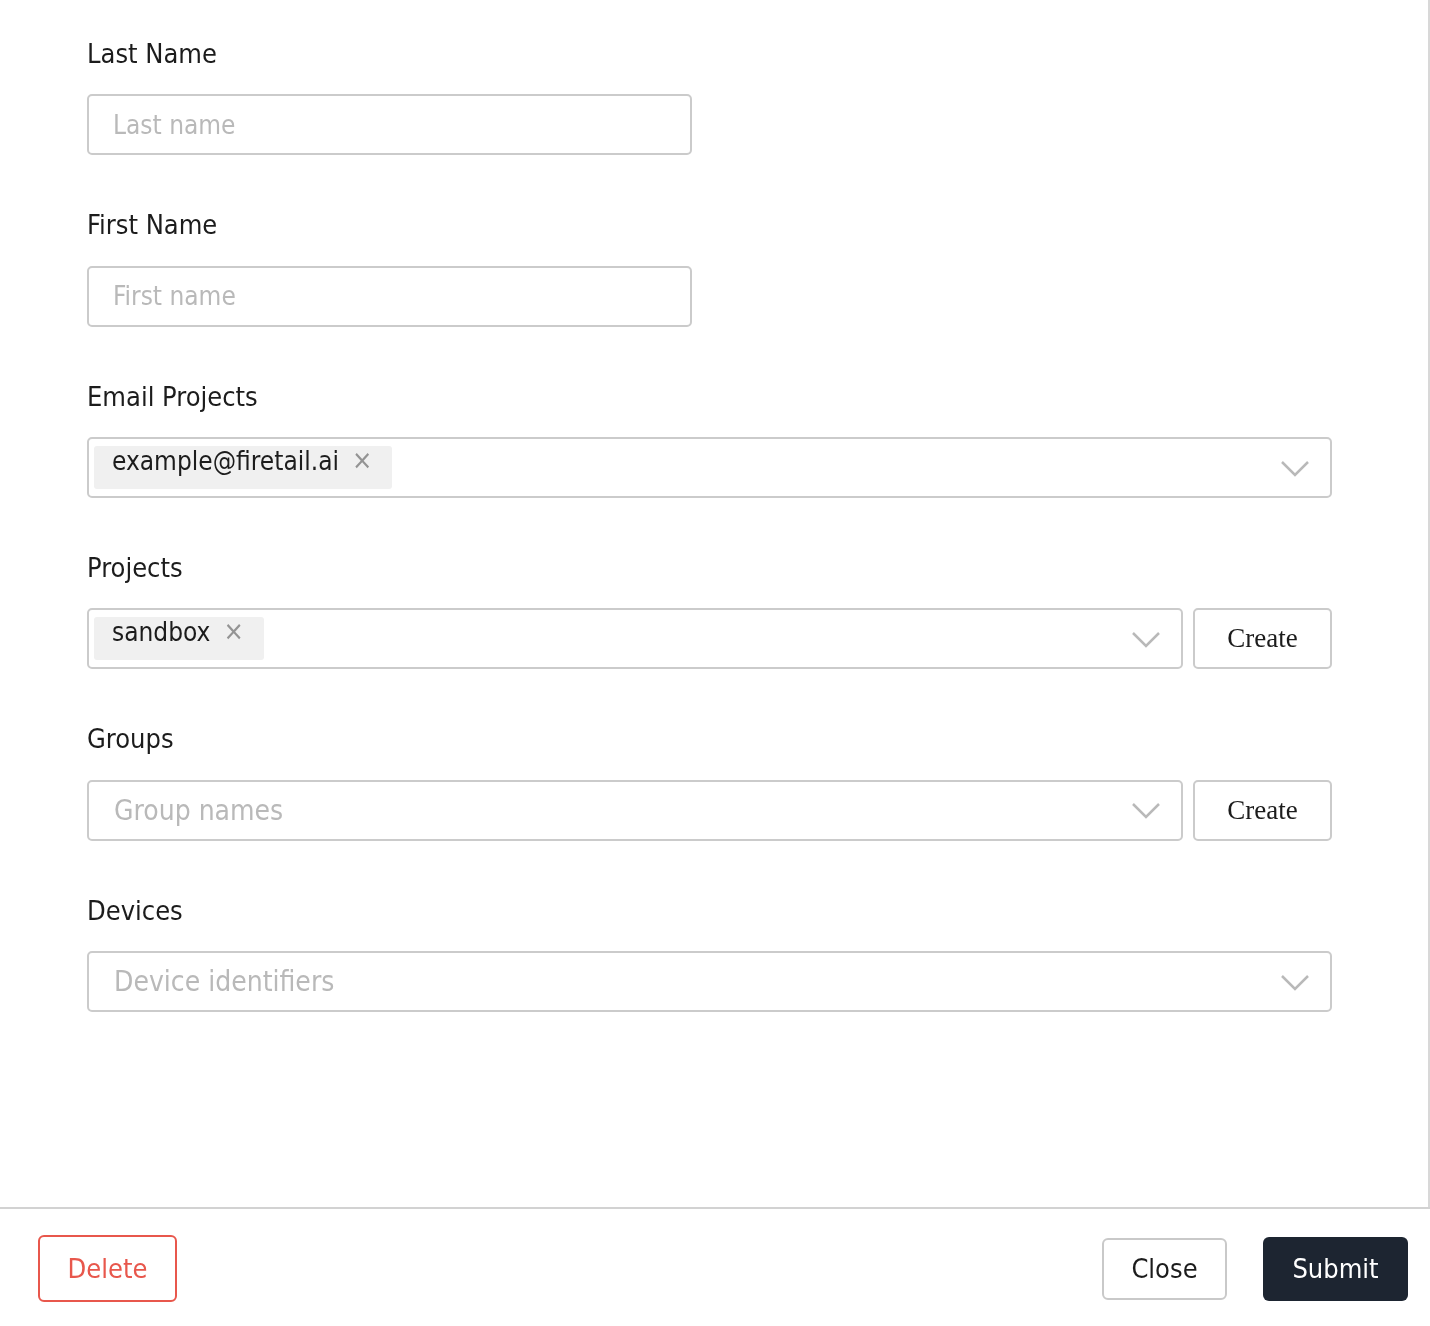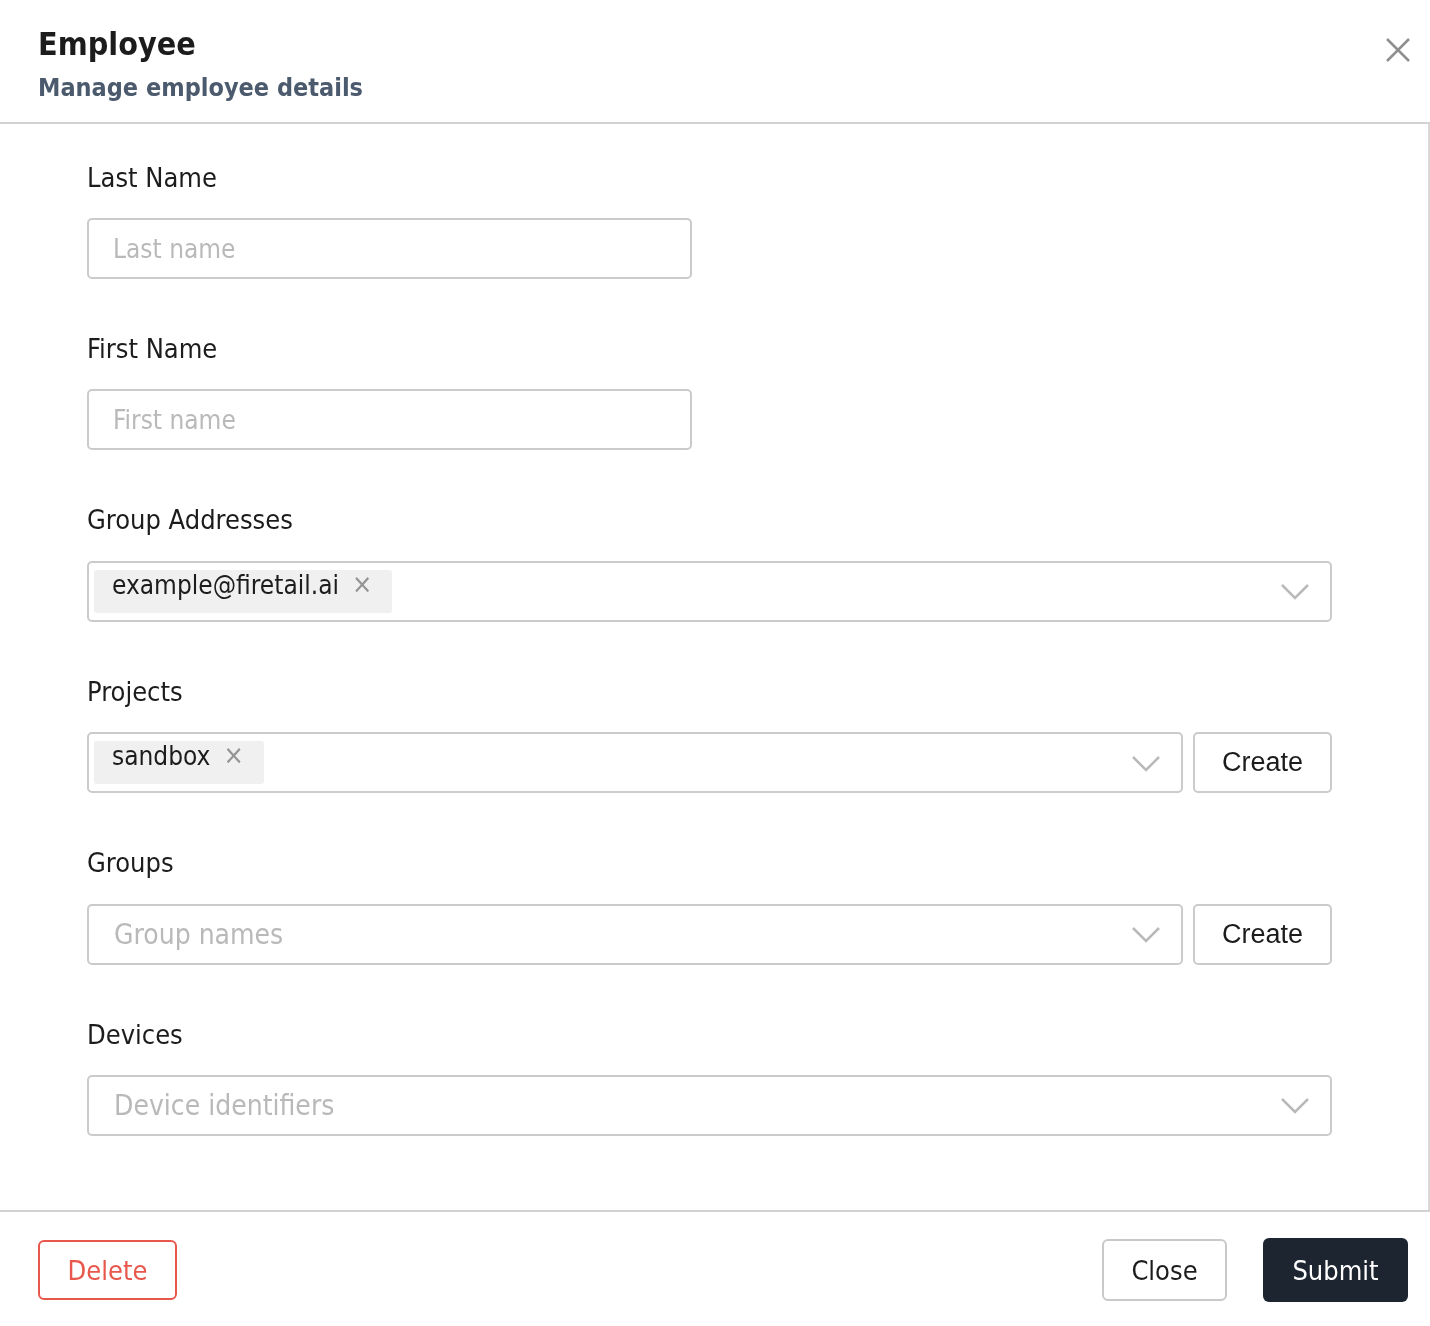--- a/index.html
+++ b/index.html
@@ -94,75 +94,65 @@
     line-height: 1; cursor: pointer; font-weight: 400;
   }
 
   .row-with-action { display: flex; align-items: flex-start; border-radius: 25px; }
   .row-with-action .select-box { width: 1096px; flex: 0 0 auto; }
   .create-btn {
     flex: 0 0 auto; margin-left: 10px;
     width: 139px; height: 61px;
     background: #fff; border: 2px solid var(--border); border-radius: 5px;
     font-size: 27px; color: var(--text);
-    font-family: Liberation Sans, sans-serif; font-stretch: inherit; cursor: pointer;
+    font-family: Liberation Serif, serif; font-stretch: inherit; cursor: pointer;
   }
 
   
   .modal-footer {
     flex: 0 0 auto;
     border-top: 2px solid var(--divider);
     padding: 26px 22px 24px 38px;
     display: flex; align-items: center; justify-content: space-between;
   }
   .btn { font-family: inherit; font-stretch: inherit; font-size: 27px; cursor: pointer; border-radius: 6px; }
   .delete-btn {
-    width: 139px; height: 60px;
+    width: 139px; height: 67px;
     background: #fff; border: 2px solid var(--accent-red); color: var(--accent-red);
   }
   .footer-right { display: flex; align-items: center; }
   .close-footer-btn {
     width: 125px; height: 62px;
     background: #fff; border: 2px solid #c9c9c9; color: var(--text); text-align: center;
   }
   .submit-btn {
     width: 145px; height: 64px; margin-left: 36px;
     background: var(--submit-bg); border: none; color: #ffffff;
   }
 </style>
 </head>
 <body>
 
 <div class="modal">
 
-  <div class="modal-header">
-    <div class="modal-title">Employee</div>
-    <div class="modal-subtitle">Manage employee details</div>
-    <button class="close-btn" aria-label="Close">
-      <svg width="30" height="30" viewBox="0 0 30 30">
-        <line x1="4" y1="4" x2="26" y2="26" stroke="#8f8f8f" stroke-width="2.5"></line>
-        <line x1="26" y1="4" x2="4" y2="26" stroke="#8f8f8f" stroke-width="2.5"></line>
-      </svg>
-    </button>
-  </div>
 
   <div class="modal-body">
 
     <div class="field">
       <label class="field-label">Last Name</label>
       <input class="text-input" type="text" placeholder="Last name" style="">
     </div>
 
     <div class="field">
       <label class="field-label">First Name</label>
       <input class="text-input" type="text" placeholder="First name" style="">
     </div>
 
     <div class="field">
-      <label class="field-label">Group Addresses</label>
+      <label class="field-label">Email Projects</label>
       <div class="select-box">
         <span class="tag">
           <span>example@firetail.ai</span>
           <span class="tag-remove">×</span>
         </span>
         <svg class="chevron" viewBox="0 0 30 17">
           <polyline points="2,2 15,15 28,2" fill="none" stroke="#b9b9b9" stroke-width="2.5"></polyline>
         </svg>
       </div>
     </div>

